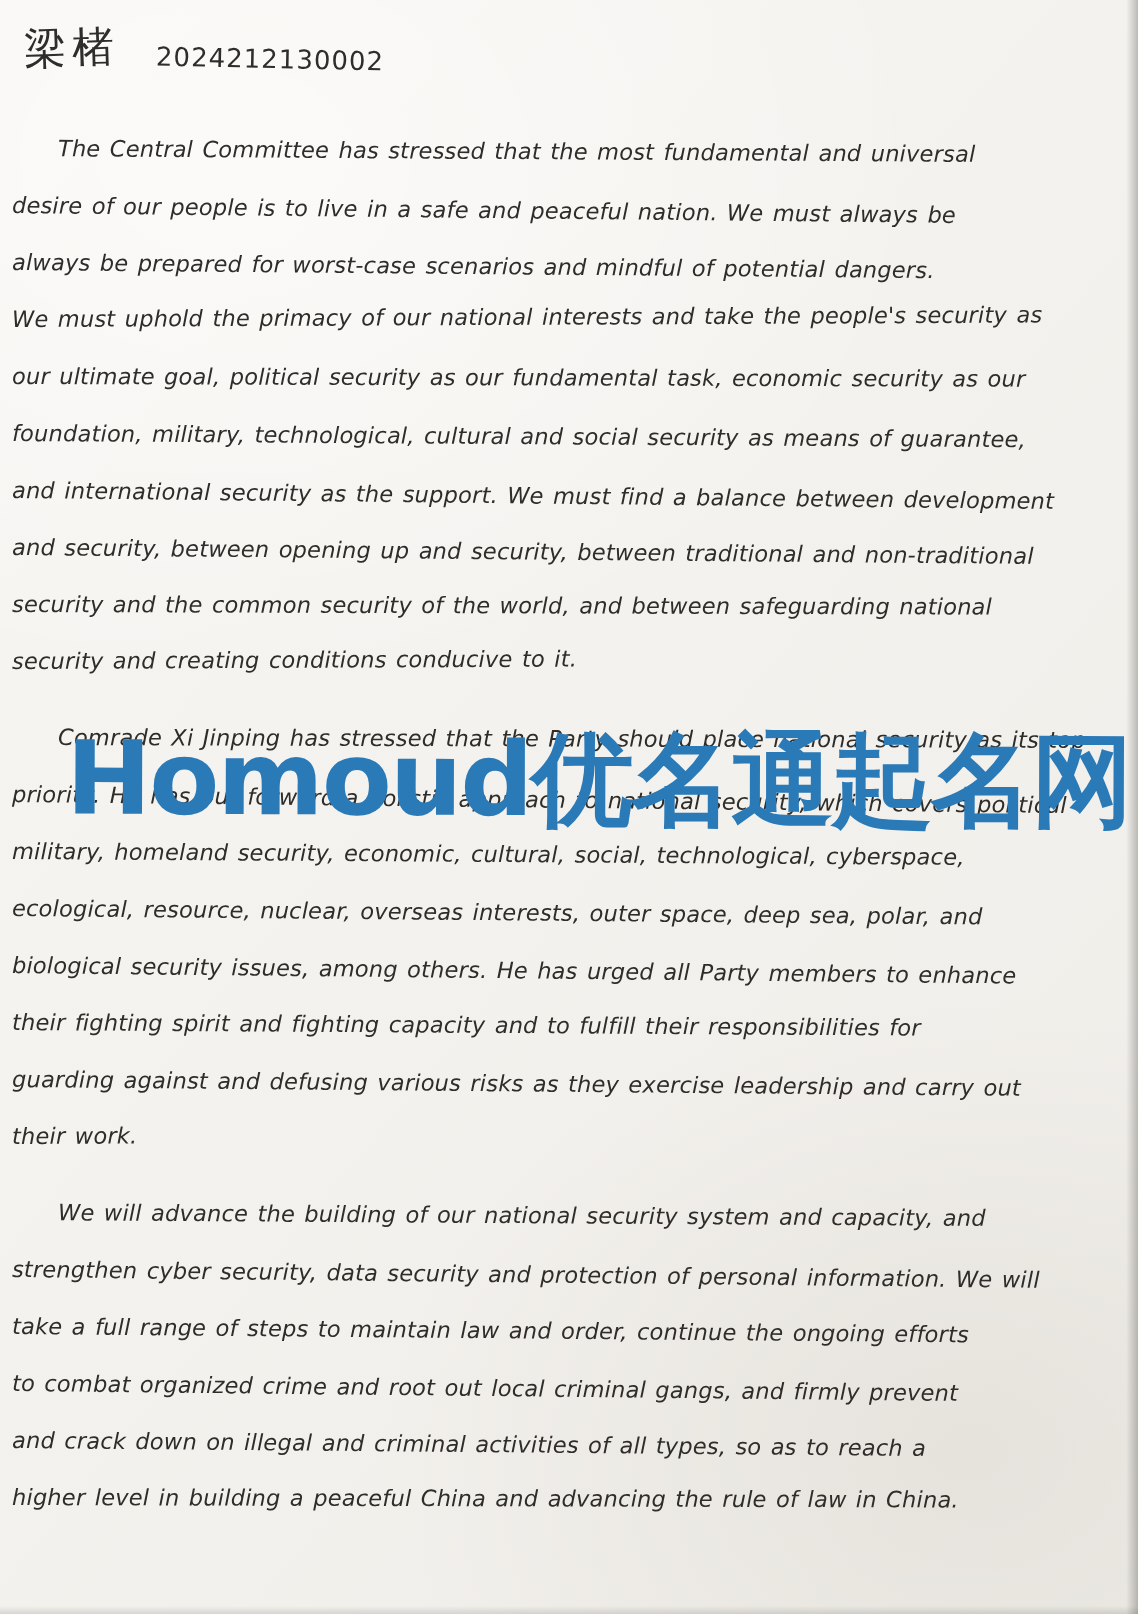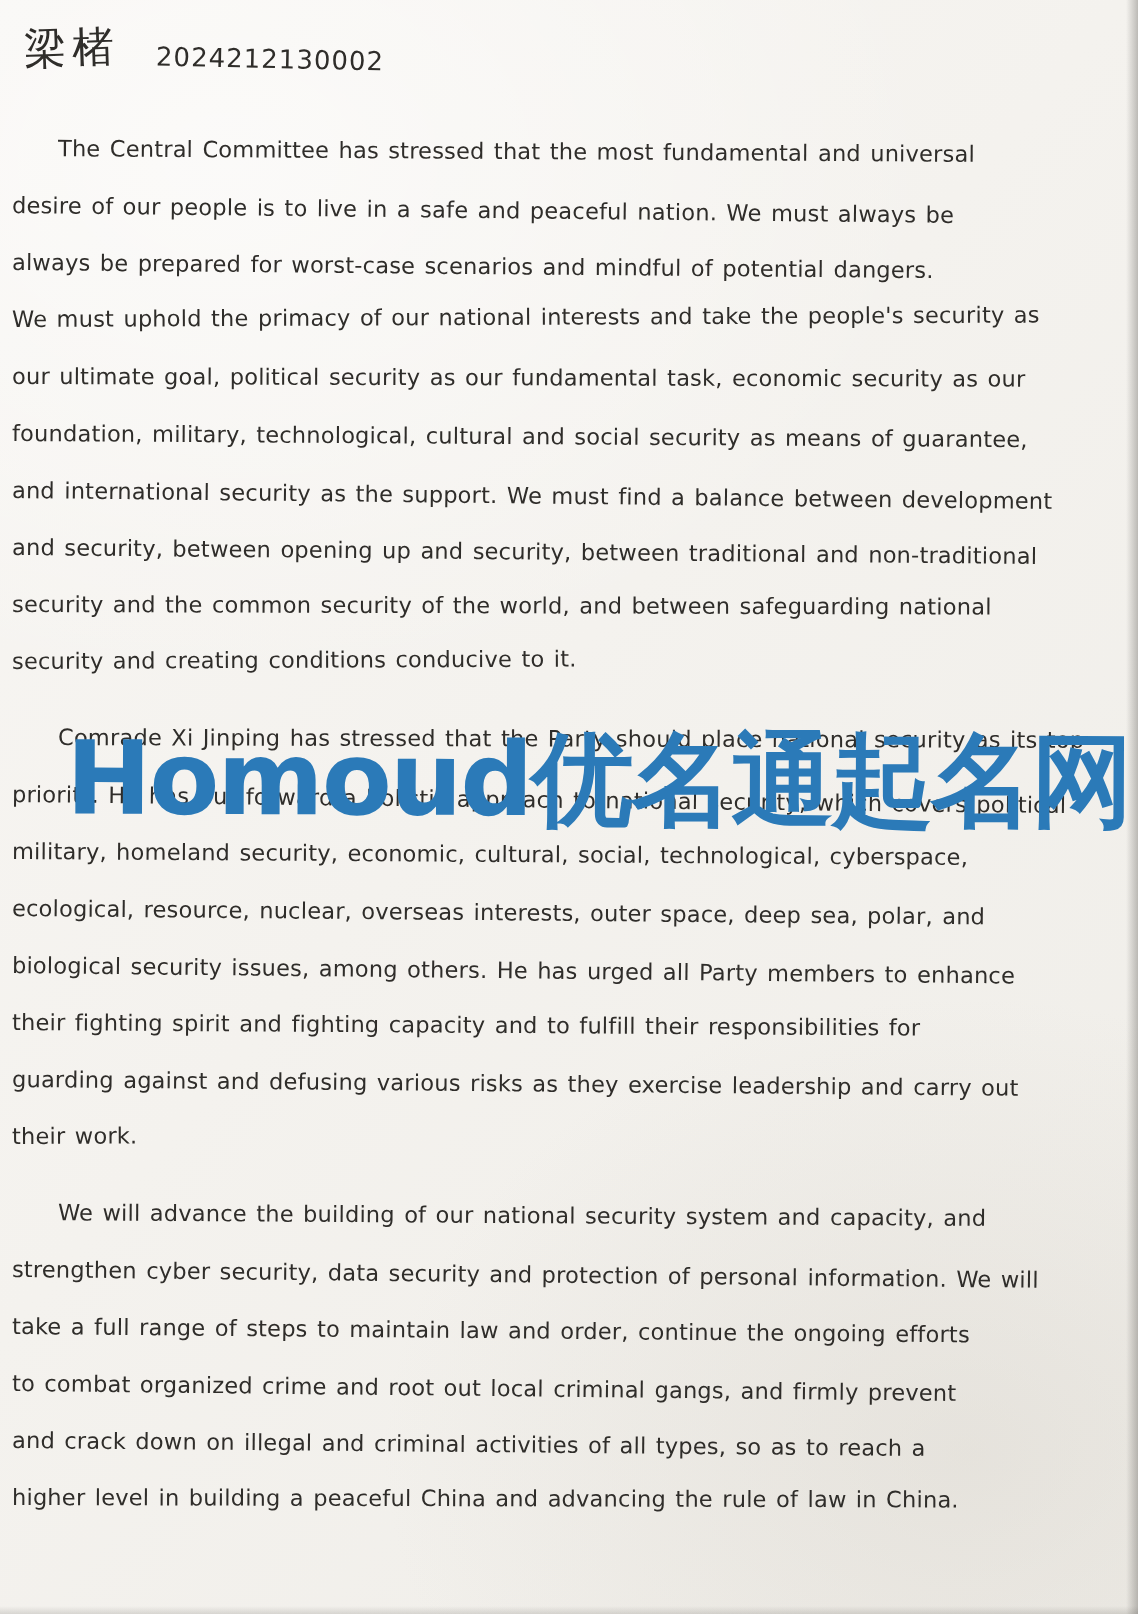--- a/index.html
+++ b/index.html
@@ -32,21 +32,21 @@
     transform:rotate(-2deg);
     white-space:nowrap;
   }
   .header-serial{
     position:absolute;left:132px;top:30px;
     font-size:26px;letter-spacing:1px;
     transform:rotate(1.2deg);
     white-space:nowrap;
   }
   .doc{position:absolute;left:12px;top:120px;width:1100px;}
-  .para{margin:0 0 19px 0;}
+  .para{margin:0 0 19px 0;font-style:italic;}
   .line{
     height:57px;line-height:57px;
     font-size:22.5px;
     word-spacing:2px;letter-spacing:0.2px;
     white-space:nowrap;
     transform-origin:left center;
   }
   .line.first{padding-left:46px;}
   .t1{transform:rotate(0.35deg);}
   .t2{transform:rotate(0.6deg);}

